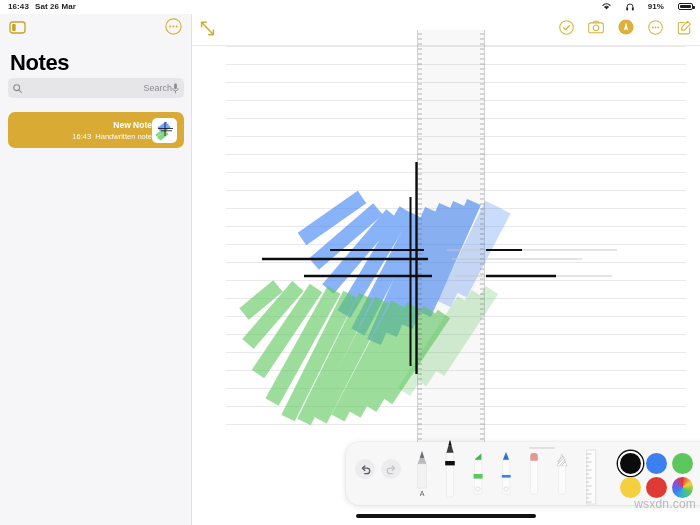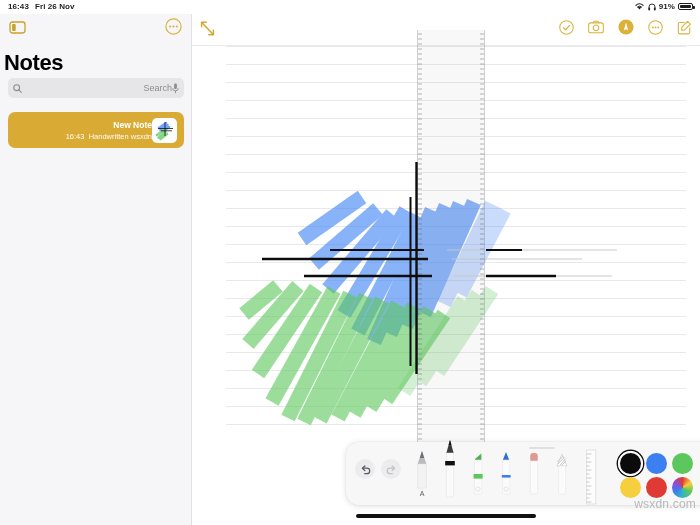--- a/index.html
+++ b/index.html
@@ -11,35 +11,35 @@
   }
   #app { position:relative; width:700px; height:525px; overflow:hidden; background:#fff;text-align:right; }
 
   
   .statusbar {
     position:absolute; top:0; left:0; width:700px; height:14px;
     display:flex; align-items:center; z-index:40;
     font-size:8px; font-weight:bold; color:#1d1d1f; letter-spacing:.1px;
   }
   .sb-left { position:absolute; left:8px; top:2px; display:flex; gap:6px; align-items:center; }
-  .sb-right { position:absolute; right:7px; top:2px; display:flex; gap:3px; align-items:center; }
+  .sb-right { position:absolute; right:7px; top:2px; display:flex; gap:14px; align-items:center; }
   .batt { width:15px; height:7px; border:1px solid #1d1d1f; border-radius:2px; position:relative; }
   .batt::after{ content:""; position:absolute; right:-2.5px; top:2px; width:1.5px; height:3px; background:#1d1d1f; border-radius:0 1px 1px 0;}
   .batt i{ position:absolute; left:1px; top:1px; bottom:1px; width:81%; background:#1d1d1f; border-radius:1px; display:block;}
 
   
   .sidebar {
     position:absolute; left:0; top:14px; width:192px; height:511px;
     background:#f6f6f8; border-right:1px solid #e2e2e5;
   }
   .sb-toolbar { position:relative; height:30px; }
   .sb-icon-left { position:absolute; left:9px; top:6px; }
   .sb-icon-right { position:absolute; right:9px; top:4px; }
   .notes-title {
-    position:absolute; left:4px; top:36px;
+    position:absolute; left:10px; top:36px;
     font-size:22px; font-weight:bold; color:#000; letter-spacing:-.4px;
   }
   .search-wrap {
     position:absolute; left:8px; top:64px; width:176px; height:20px;
     background:#e6e6e9; border-radius:5px; display:flex; align-items:center; padding:0 5px;
   }
   .search-wrap .ph { font-size:9px; color:#8c8c91; margin-left:11px; flex:1; }
   .note-card {
     position:absolute; left:8px; top:98px; width:176px; height:36px;
     background:#d9ab34; border-radius:7px; padding:5px 7px;
@@ -99,21 +99,21 @@
   .watermark { position:absolute; right:4px; bottom:14px; font-size:12px; color:#b9b9bd; letter-spacing:.2px; z-index:36; }
 </style>
 </head>
 <body>
 
 <div id="app">
 
   <div class="statusbar">
     <div class="sb-left">
       <span>16:43</span>
-      <span>Fri 26 Nov</span>
+      <span>Sat 26 Mar</span>
     </div>
     <div class="sb-right">
       <svg width="11" height="9" viewBox="0 0 11 9">
         <path d="M5.5 7.6 L7.2 5.6 a2.6 2.6 0 0 0-3.4 0 Z" fill="#1d1d1f"></path>
         <path d="M1.9 3.3 a5.3 5.3 0 0 1 7.2 0" stroke="#1d1d1f" stroke-width="1.1" fill="none" stroke-linecap="round"></path>
         <path d="M3.3 5 a3.3 3.3 0 0 1 4.4 0" stroke="#1d1d1f" stroke-width="1" fill="none" stroke-linecap="round"></path>
       </svg>
       <svg width="8" height="8" viewBox="0 0 8 8">
         <path d="M1 5.2 V4 a3 3 0 0 1 6 0 v1.2" stroke="#1d1d1f" stroke-width=".9" fill="none"></path>
         <rect x="0.3" y="4.6" width="1.8" height="3" rx=".8" fill="#1d1d1f"></rect>
@@ -157,21 +157,21 @@
         <rect x="2.1" y="0.6" width="2.8" height="5.6" rx="1.4" fill="#8c8c91"></rect>
         <path d="M0.8 5.2 a2.7 2.7 0 0 0 5.4 0" fill="none" stroke="#8c8c91" stroke-width=".9"></path>
         <line x1="3.5" y1="8" x2="3.5" y2="10.2" stroke="#8c8c91" stroke-width=".9"></line>
       </svg>
     </div>
 
     <div class="note-card">
       <div class="txt">
         <div class="t1">New Note</div>
         <div class="t2">
-          <span>16:43</span>&nbsp;&nbsp;<span>Handwritten wsxdn</span>
+          <span>16:43</span>&nbsp;&nbsp;<span>Handwritten note</span>
         </div>
       </div>
       <div class="thumb">
         <svg width="25" height="25" viewBox="0 0 25 25">
           <g opacity=".75">
             <path d="M7 10 L14 5 M8.5 12 L15.5 7 M10 14 L17 9" stroke="#4285f4" stroke-width="2.6" stroke-linecap="round"></path>
             <path d="M5 17 L12 12 M6.5 19.5 L13.5 14 M8.5 21 L15 16" stroke="#5cc75c" stroke-width="2.6" stroke-linecap="round"></path>
           </g>
           <line x1="13" y1="4" x2="13" y2="18" stroke="#111" stroke-width="0.8"></line>
           <line x1="6" y1="10.5" x2="21" y2="10.5" stroke="#111" stroke-width="0.8"></line>

